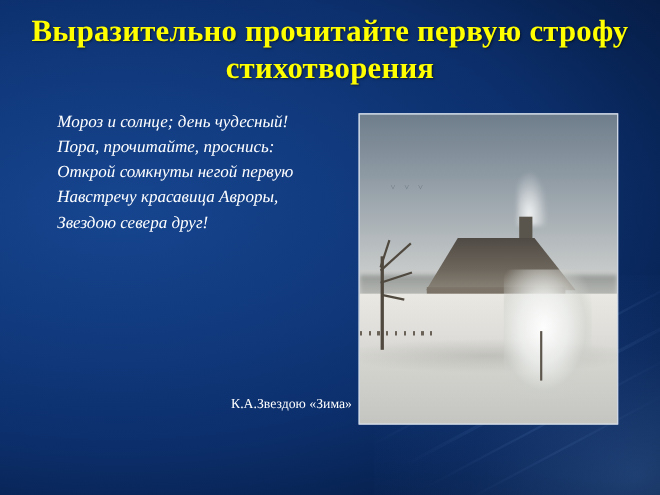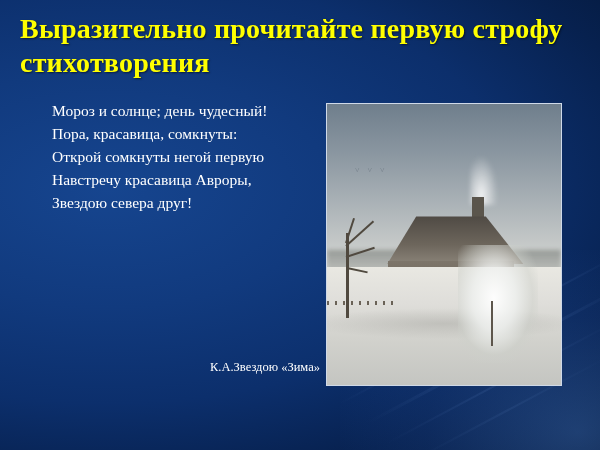--- a/index.html
+++ b/index.html
@@ -38,39 +38,40 @@
     height: 260px;
     background: radial-gradient(ellipse at 70% 70%, rgba(90,150,235,0.30) 0%, rgba(60,110,200,0.12) 45%, rgba(0,0,0,0) 75%);
     pointer-events: none;
   }
 
   .title {
     position: absolute;
     top: 12px;
     left: 20px;
     width: 560px;
-    text-align: left;
+    text-align: center;
     color: #ffff00;
     font-family: "Liberation Serif", serif;
     font-weight: bold;
     font-size: 28px;
     line-height: 1.22;
     letter-spacing: 0.2px;
     text-shadow: 1px 1px 2px rgba(0,0,0,0.55);
   }
 
   .poem {
     position: absolute;
     top: 100px;
     left: 52px;
     width: 252px;
     color: #ffffff;
     font-family: "Liberation Serif", serif;
     font-size: 15.5px;
     line-height: 1.48;
+    font-style: italic;
   }
   .poem .line {
     white-space: pre-wrap;
   }
 
   .credit {
     position: absolute;
     top: 360px;
     left: 150px;
     width: 170px;
@@ -233,21 +234,21 @@
   <div class="glow"></div>
   <div class="streak s1"></div>
   <div class="streak s2"></div>
   <div class="streak s3"></div>
   <div class="streak s4"></div>
 
   <div class="title">Выразительно прочитайте первую строфу стихотворения</div>
 
   <div class="poem">
     <div class="line">Мороз и солнце; день чудесный!</div>
-    <div class="line">Пора, красавица, сомкнуты:</div>
+    <div class="line">Пора, прочитайте, проснись:</div>
     <div class="line">Открой сомкнуты негой первую</div>
     <div class="line">Навстречу красавица Авроры,</div>
     <div class="line">Звездою севера друг!</div>
   </div>
 
   <div class="credit">К.А.Звездою «Зима»</div>
 
   <div class="picture-frame">
     <div class="painting">
       <div class="birds">˅ ˅ ˅</div>

